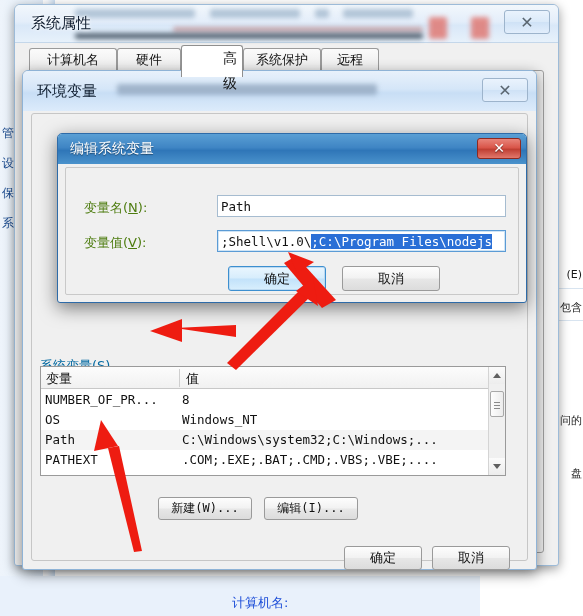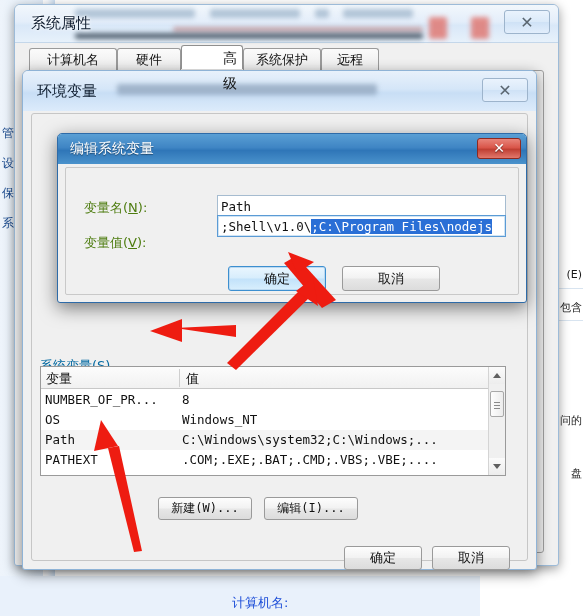--- a/index.html
+++ b/index.html
@@ -91,21 +91,21 @@
   .tab {
     position: absolute; top: 3px; height: 23px;
     background: linear-gradient(to bottom,#fbfbfb 0%,#eaeaea 100%);
     border: 1px solid #9a9a9a; border-bottom: none;
     border-radius: 3px 3px 0 0;
     font-size: 13px; color: #111;
     font-family: "DejaVu Sans", sans-serif;
     text-align: center; line-height: 22px; cursor: pointer;
   }
   .tab.selected {
-    top: 0; height: 24px; line-height: 25px;
+    top: 0; height: 32px; line-height: 25px;
     background: #ffffff; border: 1px solid #8f8f8f; border-bottom: none;
     z-index: 5; font-size: 14px; padding-left: 36px;
   }
   .tabpage {
     position: absolute; left: 14px; top: 65px; right: 14px; bottom: 12px;
     background: #f0f0f0; border: 1px solid #a0a0a0; border-radius: 3px;
   }
 
   
   #dlg-env {
@@ -380,21 +380,21 @@
     </div>
   </div>
 
   <div class="edit-body">
     <div class="fieldlabel" style="left:18px; top:31px;"><span>变量名(</span><span class="accel">N</span><span>):</span></div>
     <div class="txtbox" style="left:151px; top:27px; width:289px;">
       <span class="pad">Path</span>
     </div>
 
     <div class="fieldlabel" style="left:18px; top:66px;"><span>变量值(</span><span class="accel">V</span><span>):</span></div>
-    <div class="txtbox focused" style="left:151px; top:47px; width:289px;">
+    <div class="txtbox focused" style="left:151px; top:62px; width:289px;">
       <span class="pad">;Shell\v1.0\</span>
         <span class="sel">;C:\Program Files\nodejs</span>
     </div>
 
     <div class="btn default" style="left:162px; top:98px; width:98px; height:25px;">确定</div>
     <div class="btn" style="left:276px; top:98px; width:98px; height:25px;">取消</div>
   </div>
 </div>
 
 <svg id="annot" viewBox="0 0 583 616">

